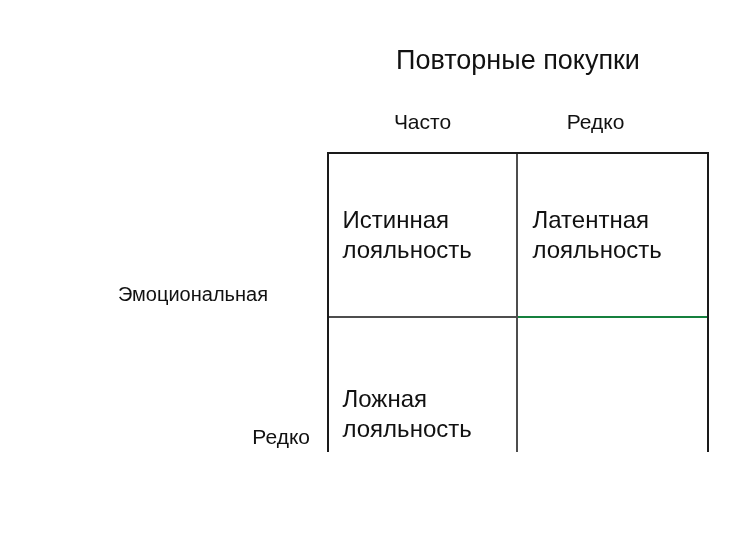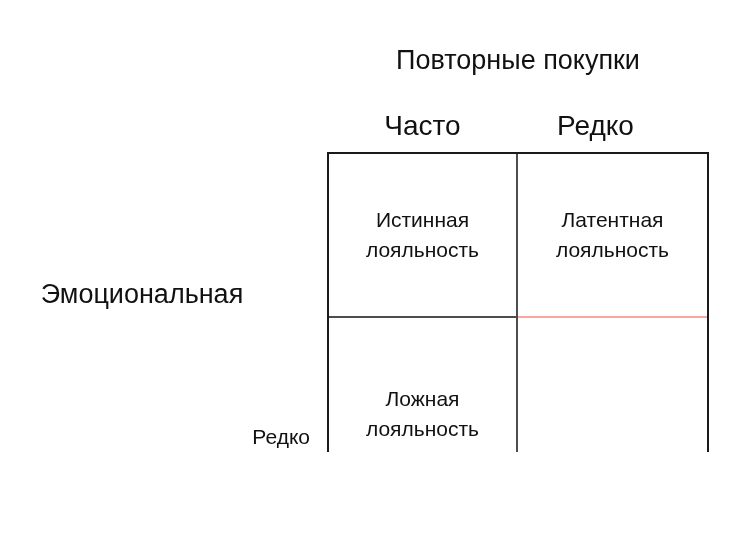--- a/index.html
+++ b/index.html
@@ -23,68 +23,68 @@
     text-align: center;
     font-size: 27px;
     font-weight: 400;
     white-space: nowrap;
   }
   .col-header {
     position: absolute;
     top: 110px;
     width: 191px;
     text-align: center;
-    font-size: 28px;
+    font-size: 21px;
     white-space: nowrap;
   }
   .col-header.c0 { left: 327px; }
   .col-header.c1 { left: 500px; }
   .row-label {
     position: absolute;
     right: 440px;
     font-size: 21px;
     text-align: right;
     white-space: nowrap;
   }
   .row-label.r0 { top: 192px; }
   .row-label.r1 { top: 425px; }
   .y-axis-title {
     position: absolute;
     left: 16px;
     top: 277px;
     width: 252px;
-    text-align: center;
-    font-size: 27px;
+    text-align: right;
+    font-size: 20px;
     line-height: 35px;
   }
   .matrix {
     position: absolute;
     left: 327px;
     top: 152px;
     width: 382px;
     height: 341px;
     box-sizing: border-box;
     border: 2px solid #1a1a1a;
     display: grid;
     grid-template-columns: 1fr 1fr;
     grid-template-rows: 164px 1fr;
     background: #ffffff;
   }
   .cell {
     display: flex;
     align-items: center;
     justify-content: center;
-    text-align: center;
-    font-size: 21px;
+    text-align: left;
+    font-size: 24px;
     line-height: 30px;
     box-sizing: border-box;
   }
   .cell .cell-text { max-width: 160px; }
   .cell.q0 { border-right: 2px solid #4d4d4d; border-bottom: 2px solid #4d4d4d; }
-  .cell.q1 { border-bottom: 2px solid #fca5a5; }
+  .cell.q1 { border-bottom: 2px solid #15803d; }
   .cell.q2 { border-right: 2px solid #4d4d4d; }
   .cell.bottom { padding-top: 18px; }
 </style>
 </head>
 <body>
 
 <div class="canvas">
 
   <div class="diagram-title">Повторные покупки</div>
 

